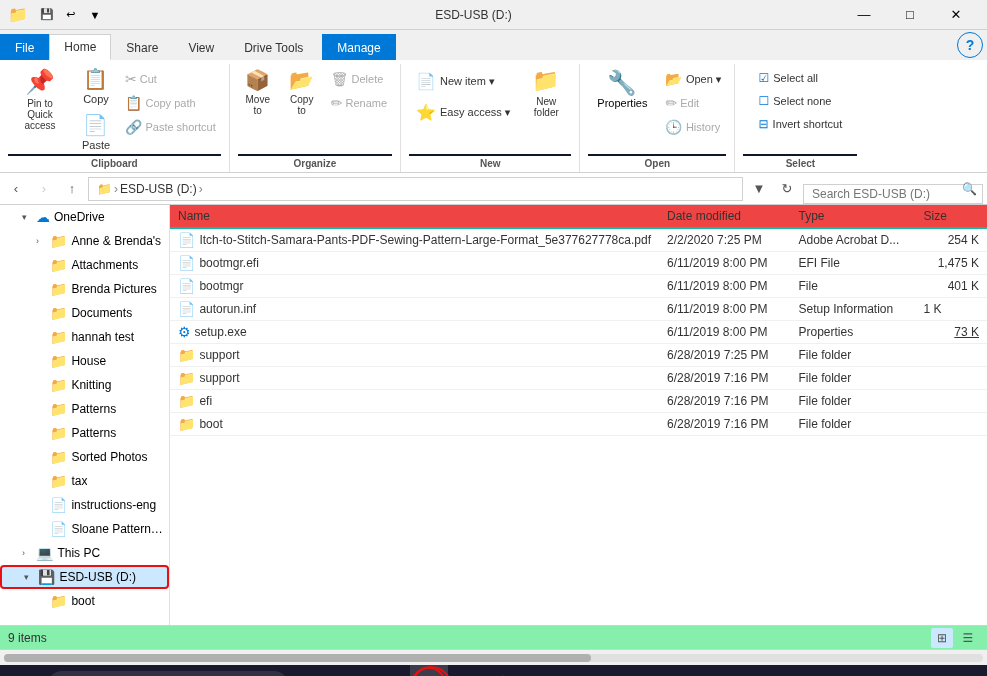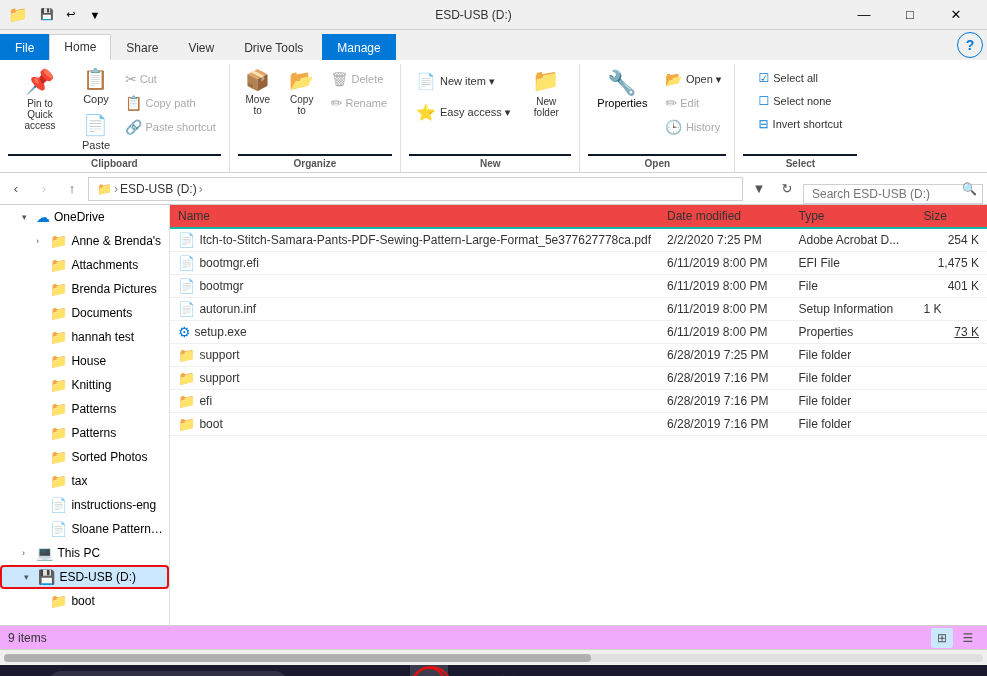--- a/index.html
+++ b/index.html
@@ -251,21 +251,21 @@
     .file-icon { font-size: 14px; margin-right: 4px; }
     .file-name-cell { display: flex; align-items: center; }
     .col-name { width: 420px; }
     .col-date { width: 140px; }
     .col-type { width: 130px; }
     .col-size { width: 80px; }
 
     
     .status-bar {
       height: 24px;
-      background: #f0abfc;
+      background: #86efac;
       border-top: 1px solid #d0d0d0;
       display: flex;
       align-items: center;
       padding: 0 8px;
       font-size: 12px;
       color: #333;
       gap: 16px;
     }
     .status-right { margin-left: auto; display: flex; gap: 4px; }
     .view-btn { width: 22px; height: 20px; border: none; background: transparent; cursor: pointer; display: flex; align-items: center; justify-content: center; font-size: 12px; color: #555; border-radius: 2px; }

